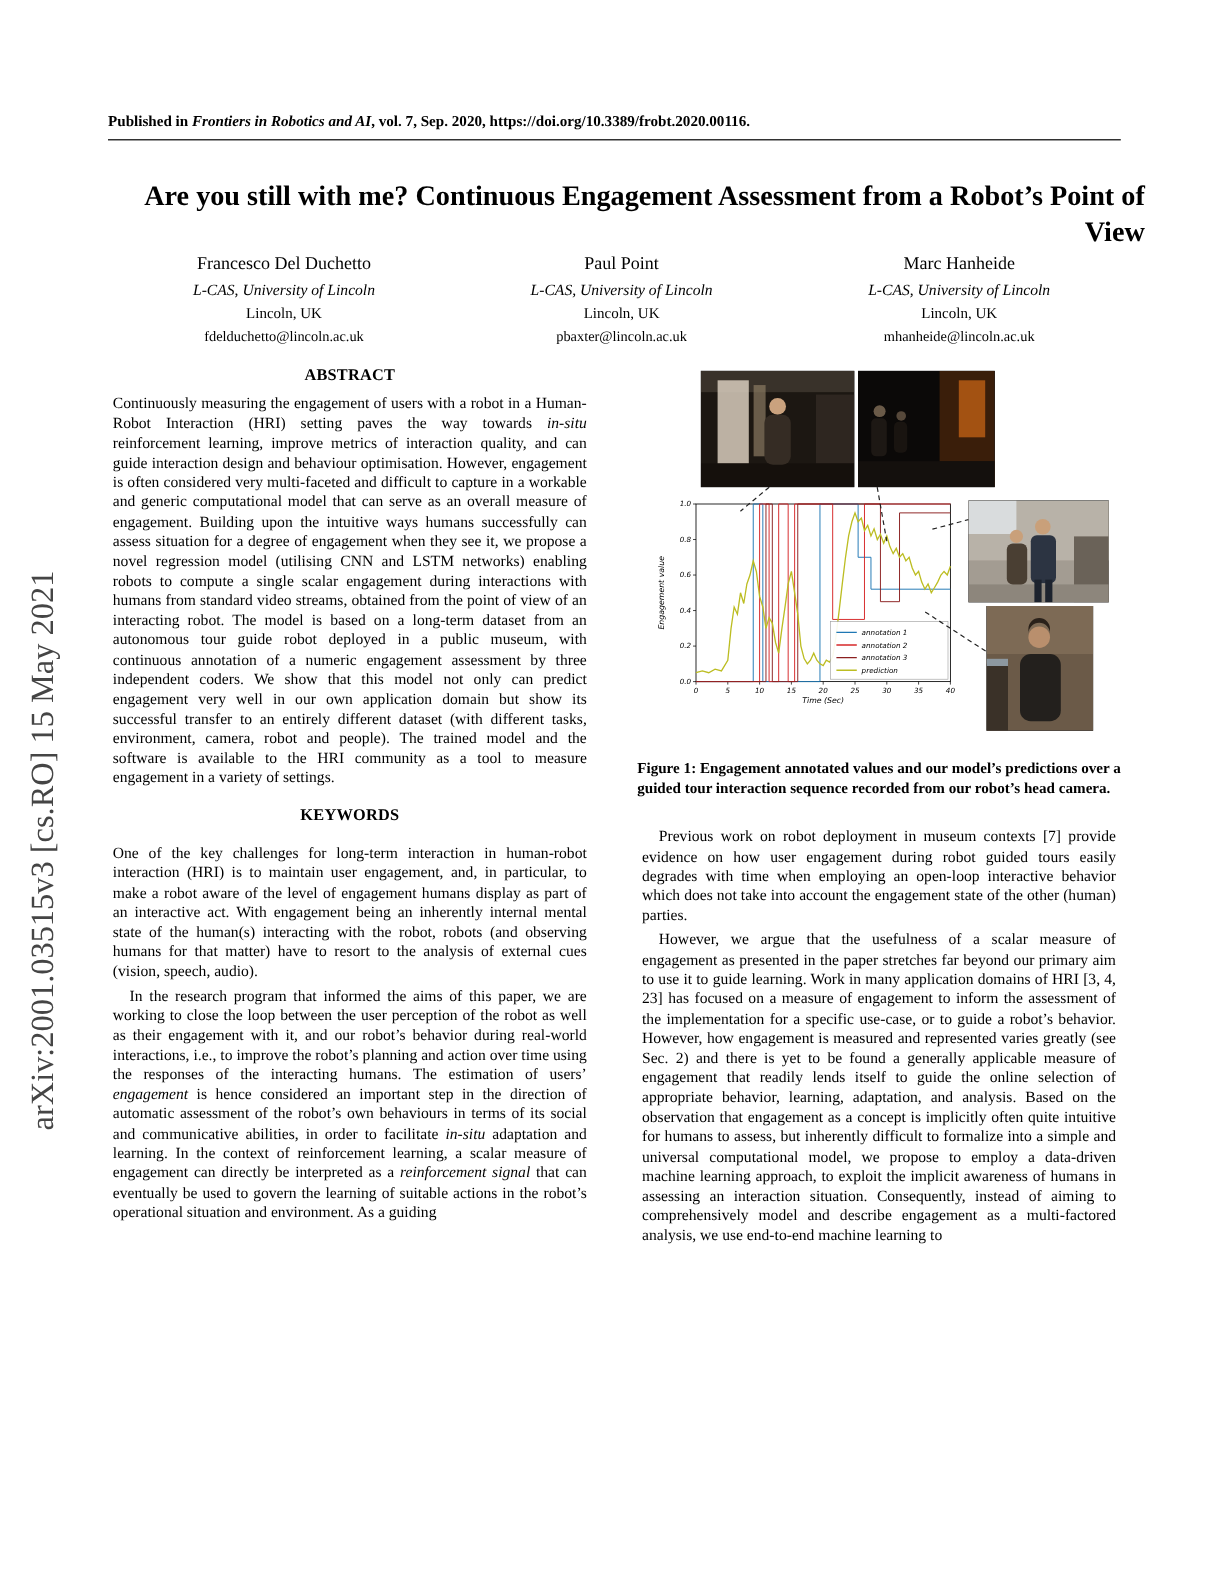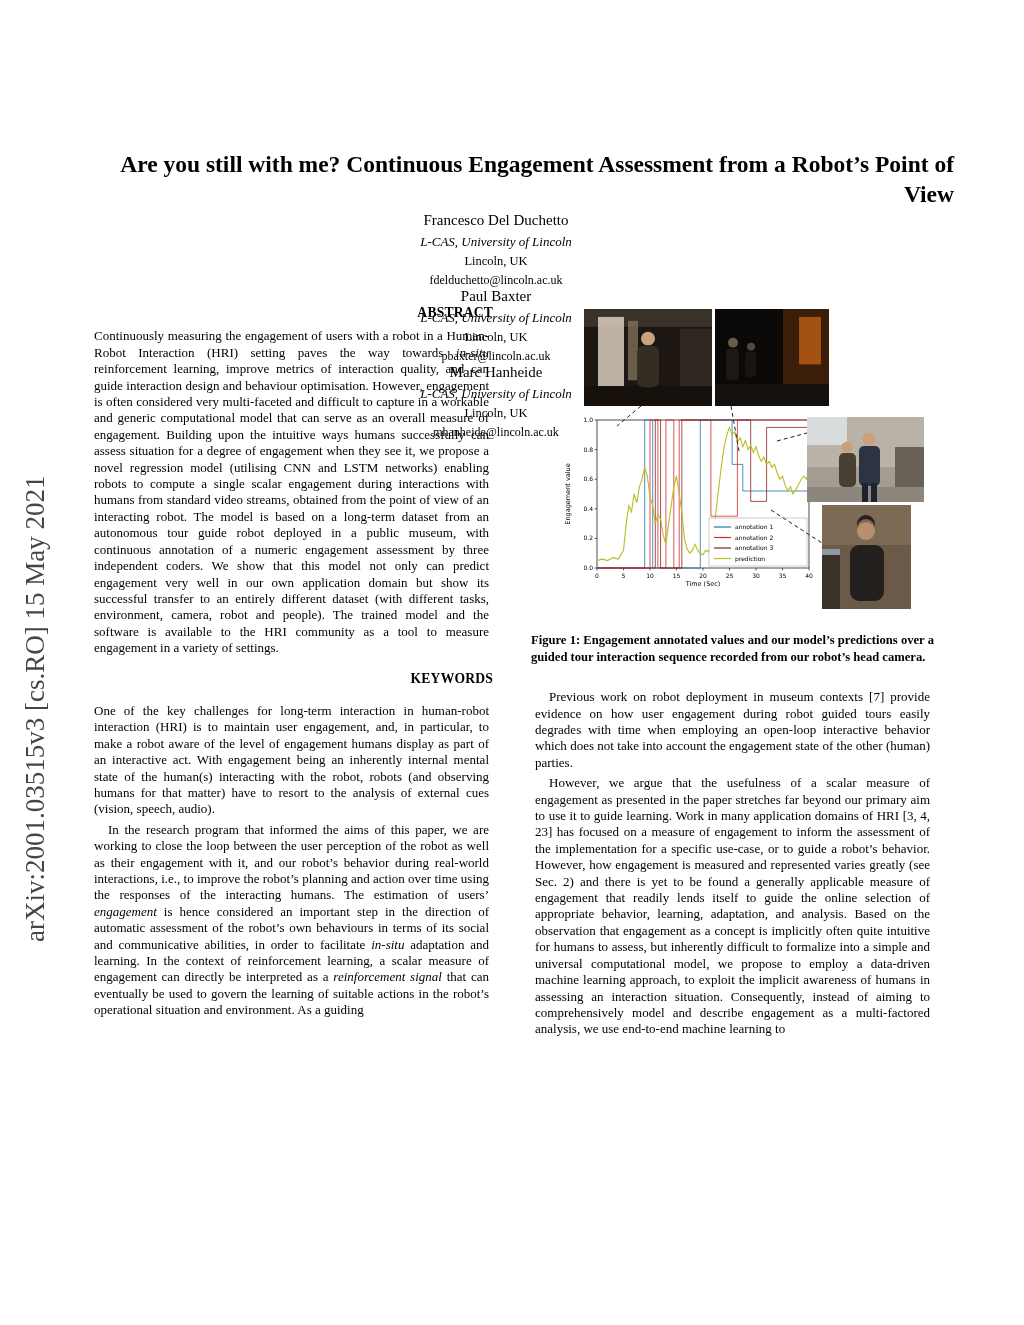--- a/index.html
+++ b/index.html
@@ -20,72 +20,75 @@
     font-size:12.6px;font-weight:bold;padding-bottom:7px;
     border-bottom:1.3px solid #000;
   }
   .pub-header .venue{font-style:italic;}
 
   
   .title{
     position:absolute;left:70px;top:133px;width:884px;text-align:right;
     font-size:23.5px;line-height:30px;font-weight:bold;
   }
-  .authors{position:absolute;left:74px;top:212px;width:844px;display:flex;flex-direction:column;}
+  .authors{position:absolute;left:96px;top:212px;width:844px;display:flex;}
   .author{flex:1;text-align:center;}
   .a-name{font-size:15px;margin-bottom:5px;}
   .a-affil{font-size:13px;font-style:italic;margin-bottom:4px;}
   .a-city{font-size:12.5px;margin-bottom:4px;}
   .a-email{font-size:12px;}
 
   
   .col{position:absolute;top:305px;width:403px;font-size:13px;line-height:16.4px;text-align:justify;}
   .col-left{left:90px;}
   .col-right{left:531px;}
-  h2.sec{font-size:13.6px;font-weight:bold;margin:0 0 7px 0;text-align:right;letter-spacing:.2px;}
+  h2.sec{font-size:13.6px;font-weight:bold;margin:0 0 7px 0;text-align:center;letter-spacing:.2px;}
   h2.sec .num{margin-right:17px;}
   .col p{margin:4px;}
   .col p.indent{text-indent:14px;}
   .keywords-block{margin-top:14px;}
   .intro-block{margin-top:16px;}
   .it{font-style:italic;}
 
   
   .figure{position:relative;width:402px;height:315px;}
   .photo{position:absolute;overflow:hidden;background:#111;}
   .photo svg{display:block;width:100%;height:100%;}
   .photo-1{left:53px;top:4px;width:128px;height:97px;}
   .photo-2{left:184px;top:4px;width:114px;height:97px;}
   .photo-3{left:276px;top:112px;width:117px;height:85px;}
   .photo-4{left:291px;top:200px;width:89px;height:104px;}
-  .chart{position:absolute;left:30px;top:103px;width:255px;height:197px;}
+  .chart{position:absolute;left:13px;top:103px;width:255px;height:197px;font-style:italic;}
   .chart svg{display:block;width:255px;height:197px;font-family:"DejaVu Sans",sans-serif;}
   .connectors{position:absolute;left:0;top:0;width:402px;height:315px;pointer-events:none;}
   .fig-caption{margin-top:12px;font-weight:bold;font-size:12.6px;line-height:16.6px;text-align:justify;}
   .body-text{margin-top:24px;}
 </style>
 </head>
 <body>
 
 <div class="page">
 
   <div class="arxiv-vertical">arXiv:2001.03515v3  [cs.RO]  15 May 2021</div>
 
+  <div class="pub-header">
+    <span>Published in </span><span class="venue">Frontiers in Robotics and AI</span><span>, vol. 7, Sep. 2020, </span><span>https://doi.org/10.3389/frobt.2020.00116.</span>
+  </div>
 
   <h1 class="title">Are you still with me? Continuous Engagement Assessment from a Robot’s Point of View</h1>
 
   <div class="authors">
       <div class="author">
         <div class="a-name">Francesco Del Duchetto</div>
         <div class="a-affil">L-CAS, University of Lincoln</div>
         <div class="a-city">Lincoln, UK</div>
         <div class="a-email">fdelduchetto@lincoln.ac.uk</div>
       </div>
       <div class="author">
-        <div class="a-name">Paul Baxter</div>
+        <div class="a-name">Paul Point</div>
         <div class="a-affil">L-CAS, University of Lincoln</div>
         <div class="a-city">Lincoln, UK</div>
         <div class="a-email">pbaxter@lincoln.ac.uk</div>
       </div>
       <div class="author">
         <div class="a-name">Marc Hanheide</div>
         <div class="a-affil">L-CAS, University of Lincoln</div>
         <div class="a-city">Lincoln, UK</div>
         <div class="a-email">mhanheide@lincoln.ac.uk</div>
       </div>

